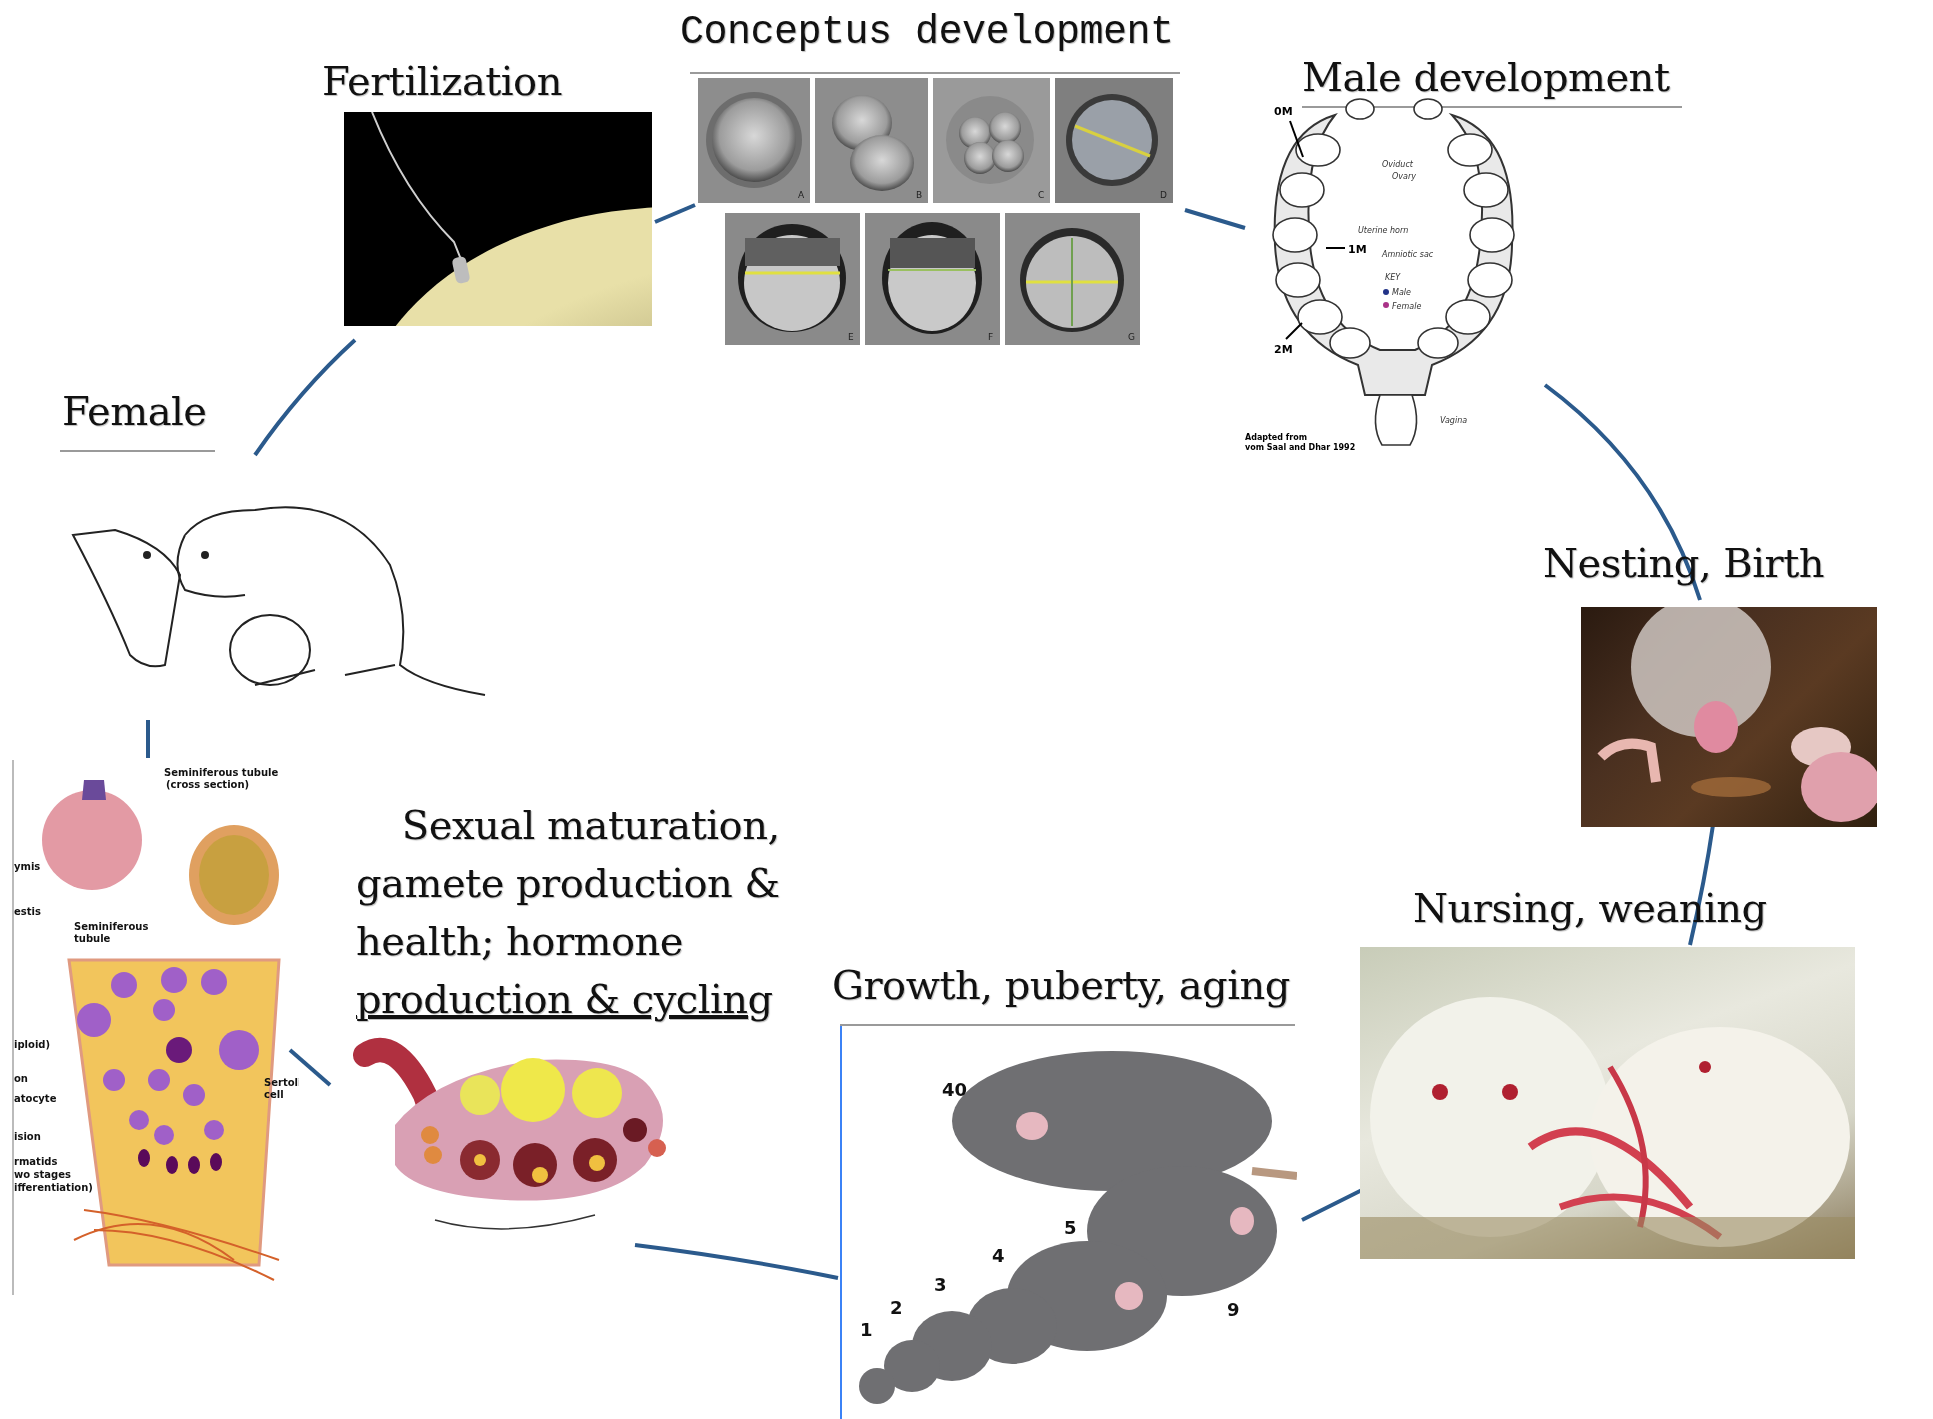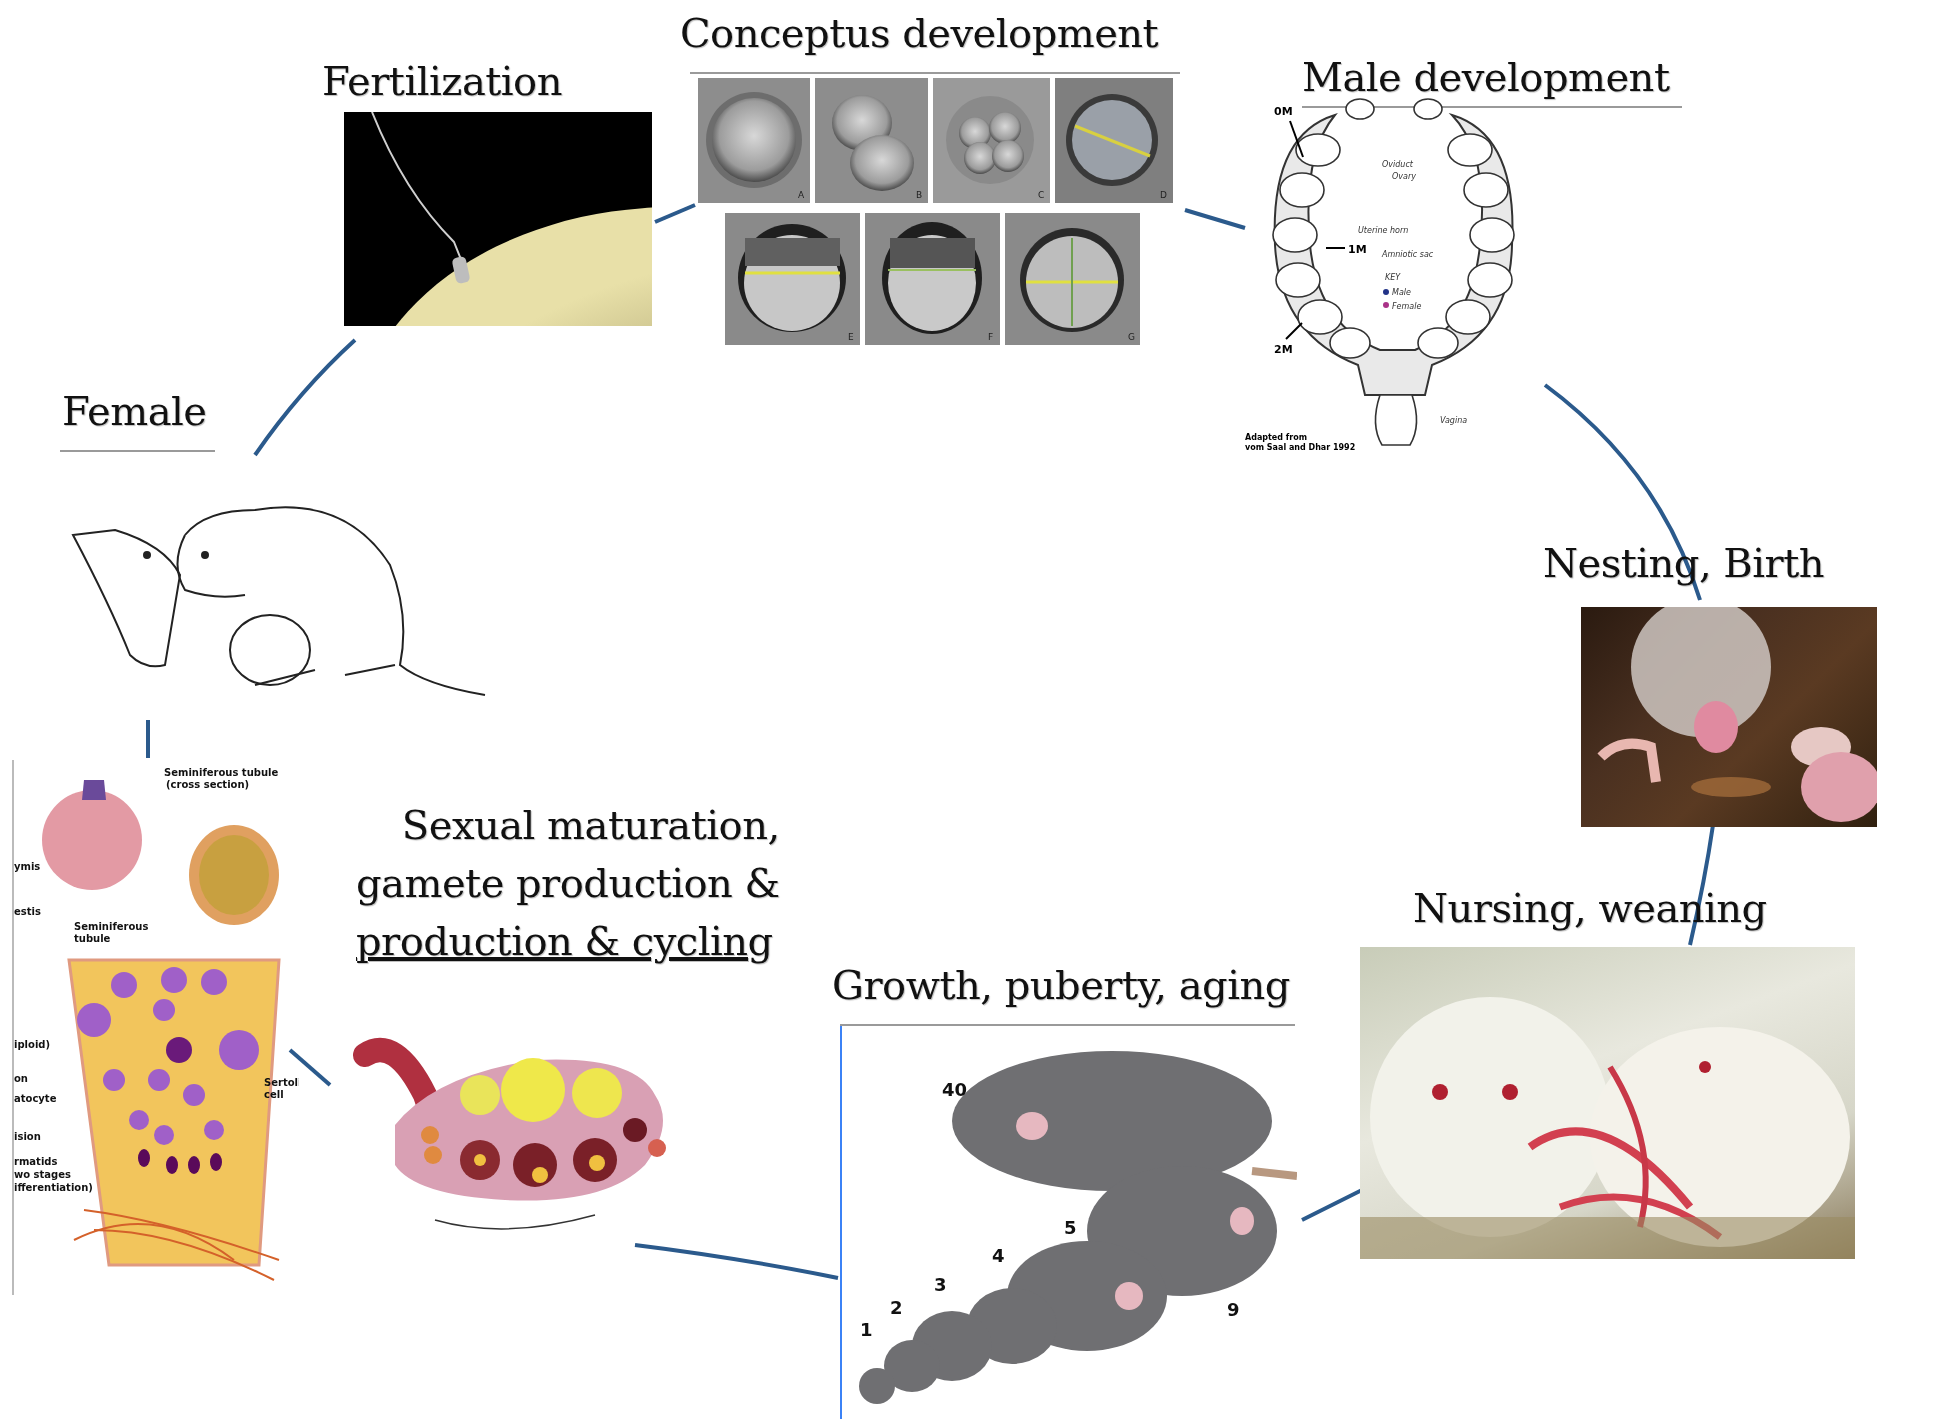--- a/index.html
+++ b/index.html
@@ -20,21 +20,21 @@
     <path d="M1185 210 L 1245 228"></path>
     <path d="M1545 385 Q 1660 470 1700 600"></path>
     <path d="M1713 825 Q 1705 880 1690 945"></path>
     <path d="M1362 1190 L 1302 1220"></path>
     <path d="M838 1278 Q 740 1258 635 1245"></path>
     <path d="M290 1050 L 330 1085"></path>
     <path d="M148 758 L 148 720"></path>
   </g>
 </svg>
 
-<div class="label" style="left:680px;top:10px;">Conceptus development</div>
+<div class="label" style="left:680px;top:10px;font-family:Liberation Mono, monospace;">Conceptus development</div>
 <div class="underline" style="left:690px;top:72px;width:490px;"></div>
 <div class="panel" style="left:690px;top:78px;width:490px;height:270px;">
   <svg width="490" height="270" viewBox="0 0 490 270">
     <defs>
       <radialGradient id="emb" cx="50%" cy="45%" r="55%">
           <stop offset="0" stop-color="#d8d8d8"></stop>
           <stop offset="0.75" stop-color="#9c9c9c"></stop>
           <stop offset="1" stop-color="#4a4a4a"></stop>
         </radialGradient>
     </defs>
@@ -230,20 +230,21 @@
       <text x="48" y="288">2</text>
       <text x="18" y="310">1</text>
       <text x="385" y="290">9</text>
     </g>
   </svg>
 </div>
 
 <div style="position:absolute;left:356px;top:796px;">
   <div class="label" style="position:relative;line-height:58px;text-align:right;">Sexual maturation,</div>
   <div class="label" style="position:relative;line-height:58px;">gamete production &amp;</div>
+  <div class="label" style="position:relative;line-height:58px;">health; hormone</div>
   <div class="label" style="position:relative;line-height:58px;text-decoration:underline;">production &amp; cycling</div>
 </div>
 
 <div class="panel" style="left:335px;top:1035px;width:410px;height:205px;">
   <svg width="410" height="205" viewBox="0 0 410 205">
     <path d="M30 20 Q 60 0 90 60 L 100 90" stroke="#b03040" stroke-width="24" fill="none" stroke-linecap="round"></path>
     <path d="M60 90 Q 100 40 200 25 Q 300 20 320 60 Q 340 90 310 130 Q 270 170 170 165 Q 80 160 60 130 Z" fill="#d9a0b4"></path>
     <circle cx="145" cy="60" r="20" fill="#e9e45a"></circle>
     <circle cx="198" cy="55" r="32" fill="#efe84a"></circle>
     <circle cx="262" cy="58" r="25" fill="#eee64e"></circle>

